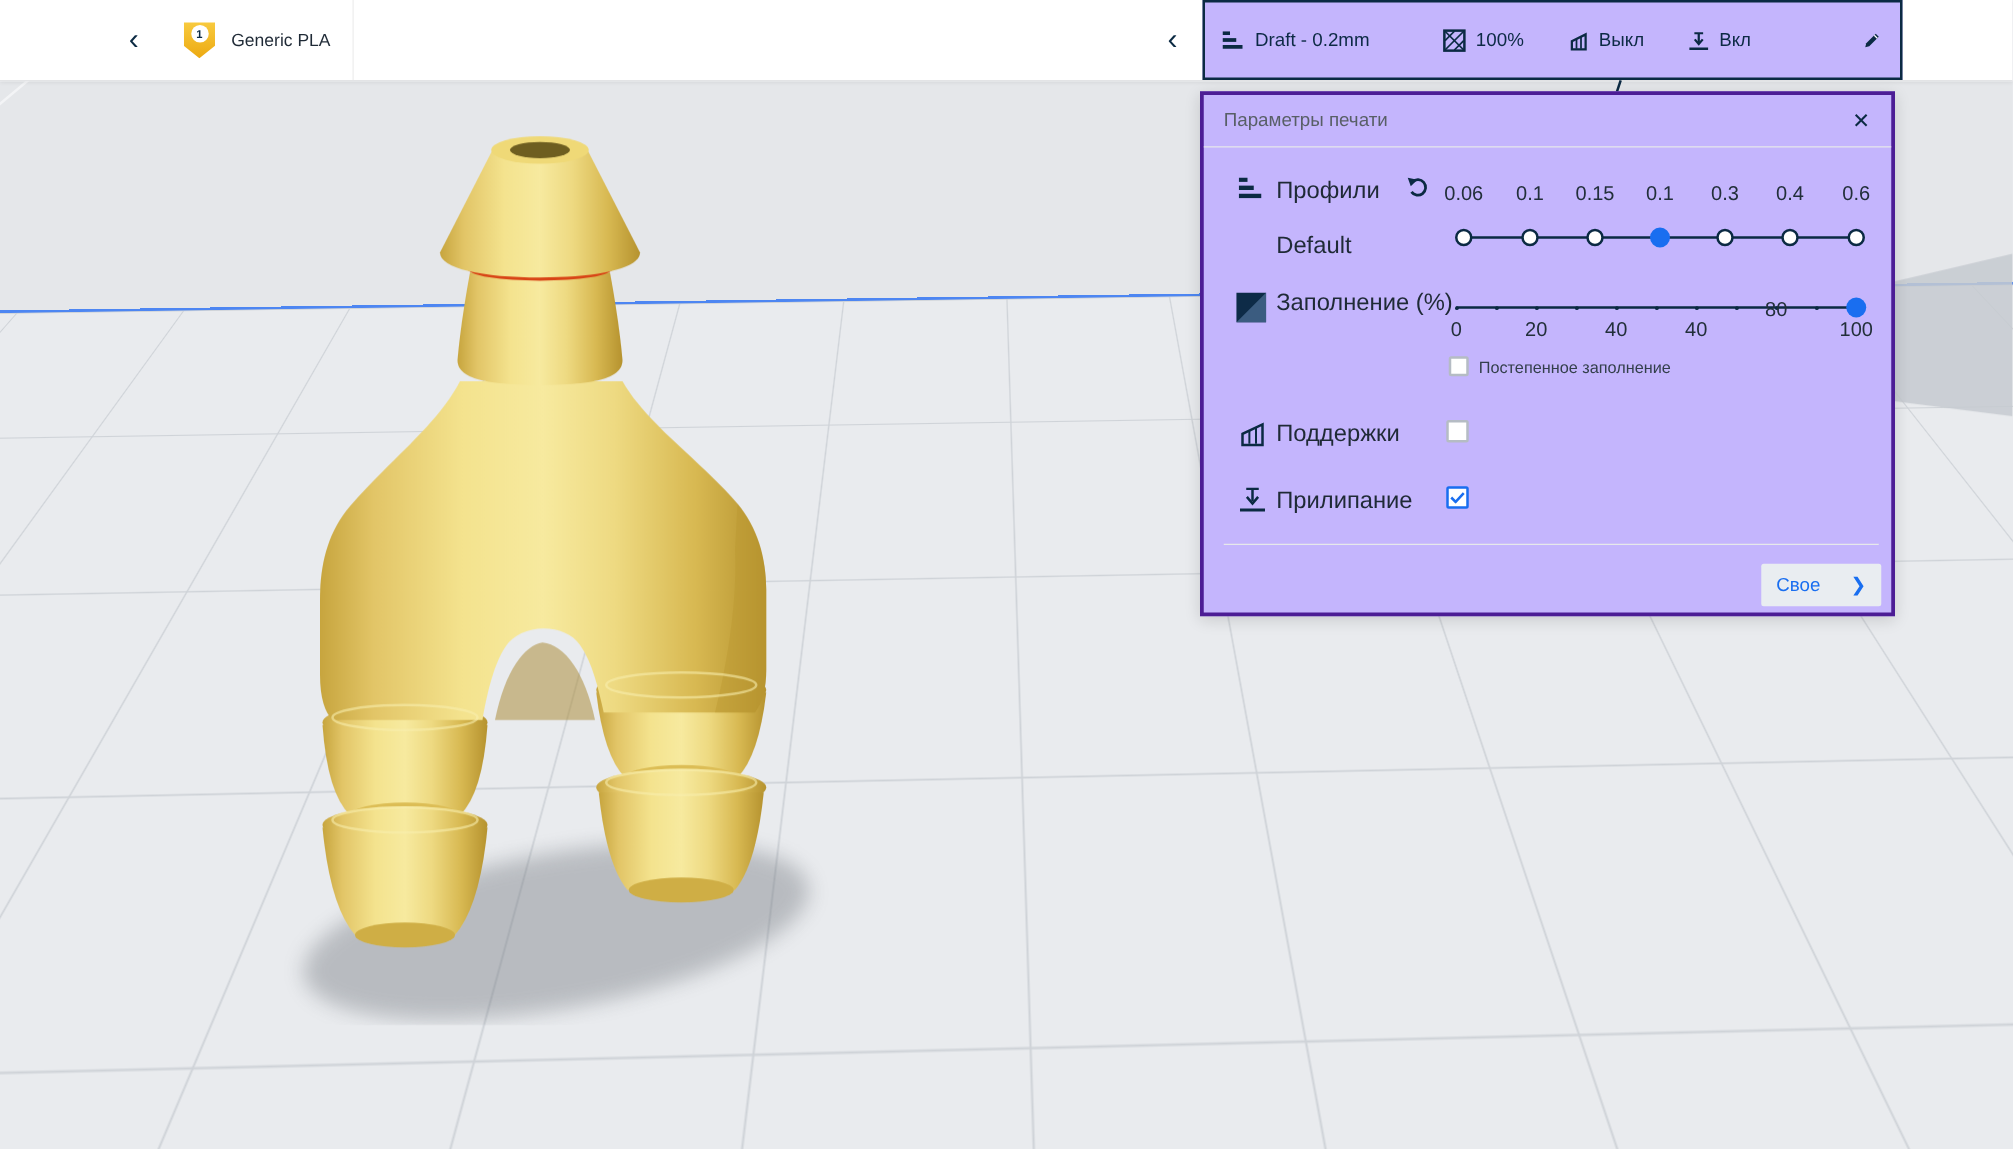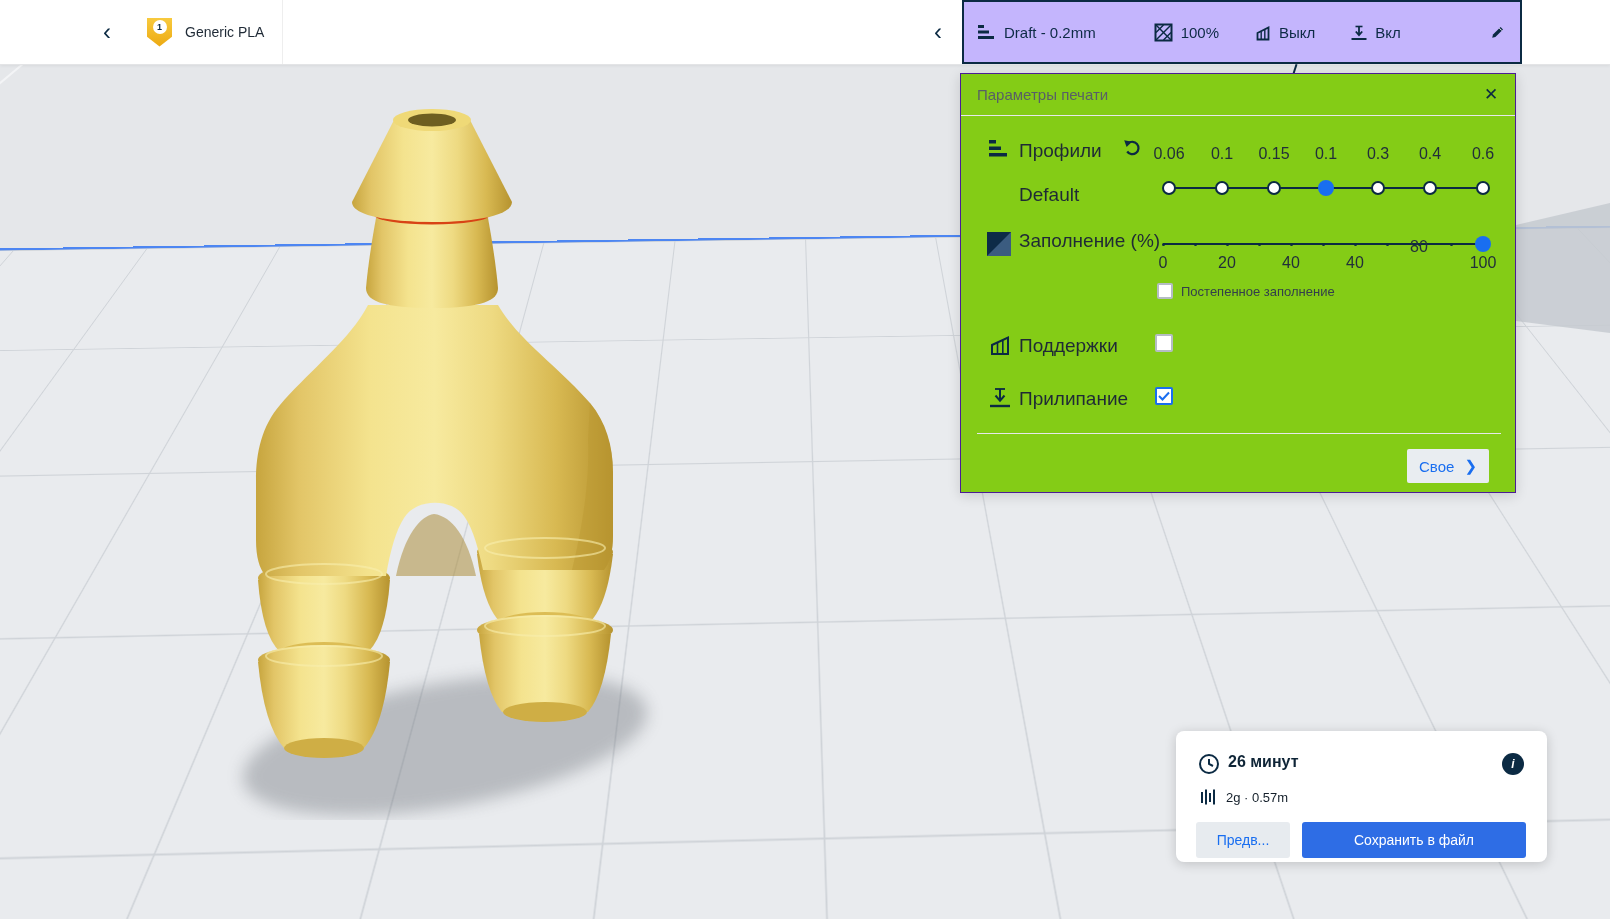--- a/index.html
+++ b/index.html
@@ -40,40 +40,40 @@
   .sum-label { font-size:15px; color:#0d2a45; }
   #sum-profile  { margin-left:14px; }
   #sum-infill   { margin-left:58px; }
   #sum-support  { margin-left:36px; }
   #sum-adhesion { margin-left:36px; }
   #sum-pencil   { margin-left:auto; margin-right:14px; cursor:pointer; }
   #panel-connector { left:1294px; top:64px; width:2px; height:10px; background:#0b2a43;
     transform:rotate(18deg); z-index:21; }
 
   
-  #panel { left:960px; top:73px; width:556px; height:420px; background:#84cc16;
-    border:1px solid #4c1d95; box-shadow:0 3px 12px rgba(0,0,0,0.14); z-index:22; }
+  #panel { left:960px; top:73px; width:556px; height:420px; background:#c4b5fd;
+    border:3px solid #4c1d95; box-shadow:0 3px 12px rgba(0,0,0,0.14); z-index:22; }
   #panel-header { left:0; top:0; width:100%; height:42px; border-bottom:1px solid #e6e8eb; }
   #panel-title { left:16px; top:0; height:42px; line-height:42px; font-size:15px; color:#585f66; }
   #panel-close { right:12px; top:9px; width:24px; height:24px; font-size:17px; color:#0b2a43;
     text-align:center; line-height:24px; cursor:pointer; }
 
   .row-label { font-size:19px; color:#1f2a36; }
   .tick-label { font-size:16px; color:#222f3a; width:40px; text-align:center; }
   .slider-track { height:2px; background:#0b2a43; }
   .slider-stop { width:14px; height:14px; border-radius:50%; background:#ffffff;
     border:2px solid #0b2a43; cursor:pointer; }
   .slider-stop.selected { width:16px; height:16px; background:#196ef0; border-color:#196ef0; }
   .slider-dot { width:3px; height:3px; border-radius:50%; background:#0b2a43; }
   .slider-handle { width:16px; height:16px; border-radius:50%; background:#196ef0; cursor:pointer; }
   .checkbox { background:#ffffff; border:2px solid #b5bcc4; border-radius:2px; cursor:pointer;
     display:flex; align-items:center; justify-content:center; }
   .checkbox.checked { border-color:#196ef0; }
   #panel-divider { left:16px; top:359px; width:524px; height:1px; background:#e6e8eb; }
-  #custom-button { left:446px; top:375px; width:82px; height:34px; background:#e9edf1;
+  #custom-button { left:446px; top:375px; width:96px; height:34px; background:#e9edf1;
     border-radius:2px; cursor:pointer; display:flex; align-items:center; padding:0 12px;
     justify-content:space-between; }
   #custom-button .lbl { font-size:15px; color:#196ef0; }
   #custom-button .ch { font-size:15px; color:#196ef0; font-weight:bold; }
 
   
   #summary-card { left:1176px; top:731px; width:371px; height:131px; background:#ffffff;
     border-radius:8px; box-shadow:0 2px 12px rgba(0,0,0,0.18); z-index:22; }
   #time-label { left:52px; top:22px; font-size:16px; font-weight:bold; color:#0e2436; }
   #material-usage { left:50px; top:59px; font-size:13px; color:#15202b; }
@@ -309,33 +309,14 @@
     </div>
 
     <div class="abs" id="panel-divider"></div>
 
     <div class="abs" id="custom-button">
       <span class="lbl">Свое</span>
       <span class="ch">❯</span>
     </div>
   </div>
 
-  <div class="abs" id="summary-card">
-    <svg class="abs" style="left:22px;top:22px;" width="22" height="22">
-      <circle cx="11" cy="11" r="9" fill="none" stroke="#0b2a43" stroke-width="2"></circle>
-      <path d="M11,6 L11,11 L15,13" fill="none" stroke="#0b2a43" stroke-width="2"></path>
-    </svg>
-    <div class="abs" id="time-label">26 минут</div>
-    <div class="abs" id="info-button">i</div>
-
-    <svg class="abs" style="left:24px;top:57px;" width="18" height="18">
-      <line x1="2" y1="4" x2="2" y2="15" stroke="#0b2a43" stroke-width="2"></line>
-      <line x1="6" y1="1.5" x2="6" y2="16.5" stroke="#0b2a43" stroke-width="2"></line>
-      <line x1="10" y1="5" x2="10" y2="14" stroke="#0b2a43" stroke-width="2"></line>
-      <line x1="14" y1="1.5" x2="14" y2="16.5" stroke="#0b2a43" stroke-width="2"></line>
-    </svg>
-    <div class="abs" id="material-usage">2g · 0.57m</div>
-
-    <div class="abs" id="preview-button">Предв...</div>
-    <div class="abs" id="save-button">Сохранить в файл</div>
-  </div>
 
 </div>
 
 </body></html>

